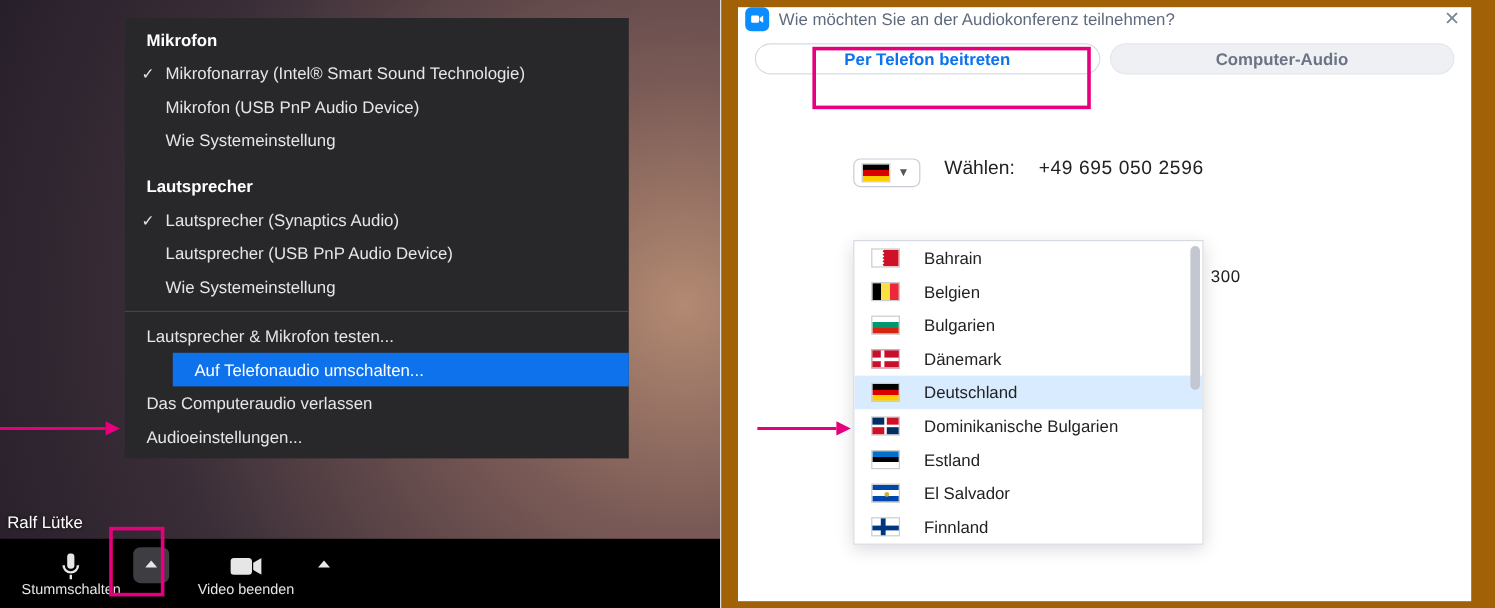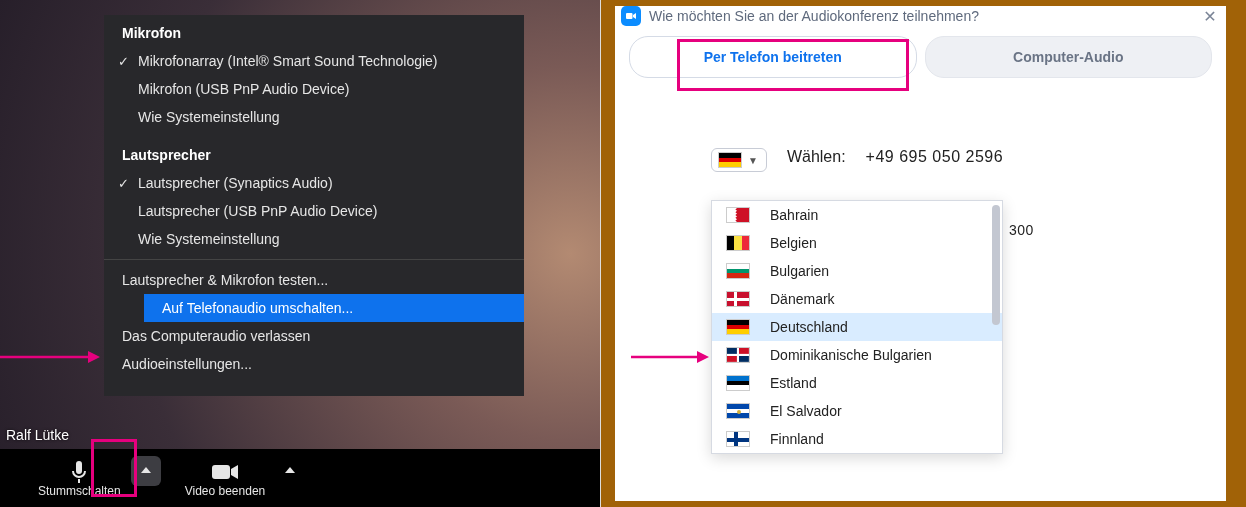--- a/index.html
+++ b/index.html
@@ -2,49 +2,49 @@
 <html><head>
 <meta charset="utf-8">
 <style>
   * { box-sizing: border-box; margin: 0; padding: 0; font-family: "Segoe UI", Arial, sans-serif; }
   body { width: 1246px; height: 507px; display: flex; background: #fff; }
 
   
   .left-panel { position: relative; width: 600px; height: 507px; background: #6b5c5c; overflow: hidden; }
   .video-bg { position: absolute; inset: 0;
     background: radial-gradient(circle at 95% 50%, #b38a72 0%, #7a5a56 30%, #3a2e38 70%, #271f2a 100%); }
-  .popup-menu { position: absolute; left: 104px; top: 15px; width: 420px; background: #28282b; color: #e6e6e6; font-size: 14px; padding-bottom: 18px; }
+  .popup-menu { position: absolute; left: 104px; top: 15px; width: 420px; background: #28282b; color: #e6e6e6; font-size: 14px; padding-bottom: 4px; }
   .menu-section-title { font-weight: 600; padding: 10px 18px 6px; color: #fff; }
   .menu-item { display: flex; align-items: center; padding: 6px 18px 6px 34px; position: relative; cursor: pointer; }
   .menu-item.checked::before { content: "✓"; position: absolute; left: 14px; font-size: 13px; color: #e6e6e6; }
   .menu-item.highlighted { background: #0e72ed; color: #fff; margin-left: 40px; }
   .menu-sep { height: 1px; background: #444; margin: 6px 0; }
 
   .arrow-left { position: absolute; left: 0; top: 348px; width: 100px; height: 18px; }
   .arrow-line { stroke: #e6007e; stroke-width: 2.5; fill: none; }
   .arrow-head { fill: #e6007e; }
 
   .user-name { position: absolute; left: 6px; bottom: 64px; color: #fff; font-size: 14px; text-shadow: 0 0 3px rgba(0,0,0,.8); }
 
-  .toolbar { position: absolute; left: 0; bottom: 0; width: 100%; height: 58px; background: #000; display: flex; align-items: center; padding: 0 28px; gap: 0; }
+  .toolbar { position: absolute; left: 0; bottom: 0; width: 100%; height: 58px; background: #000; display: flex; align-items: center; padding: 0 8px; gap: 0; }
   .tb-btn { display: flex; flex-direction: column; align-items: center; justify-content: center; color: #e6e6e6; font-size: 12px; height: 58px; padding: 4px 10px 2px; cursor: pointer; }
   .tb-btn .icon { height: 24px; display:flex; align-items:center; justify-content:center; }
   .tb-chevron { width: 30px; height: 30px; background: #3d3d42; border-radius: 6px; display:flex; align-items:center; justify-content:center; color:#e6e6e6; font-size:12px; cursor:pointer; margin-top:-14px; }
   .highlight-box-chevron { position:absolute; left:91px; bottom:10px; width:46px; height:58px; border:3px solid #e6007e; }
 
   
   .right-panel { position: relative; width: 646px; height: 507px; background: #a16207; border-left: 1px solid #ddd; }
   .dlg { position: absolute; left: 14px; top: 6px; right: 20px; bottom: 6px; background: #fff; }
   .dlg-titlebar { display:flex; align-items:center; gap:8px; padding: 0 6px 10px; color:#5f6a7d; font-size:14px; }
   .zoom-badge { width:20px; height:20px; border-radius:5px; background:#0b8cff; display:flex; align-items:center; justify-content:center; }
   .zoom-badge svg { width:12px; height:12px; fill:#fff; }
   .dlg-close { margin-left:auto; width:20px; height:20px; color:#7b8597; cursor:pointer; display:flex; align-items:center; justify-content:center; font-size:16px; }
 
   .tabs { display:flex; gap:8px; padding: 0 14px; }
-  .tab { flex:1; height:42px; border:1px solid #e3e6ec; border-radius:19px; display:flex; align-items:center; justify-content:center; font-size:14px; font-weight:600; cursor:pointer; }
+  .tab { flex:1; height:26px; border:1px solid #e3e6ec; border-radius:19px; display:flex; align-items:center; justify-content:center; font-size:14px; font-weight:600; cursor:pointer; }
   .tab.active { color:#0e72ed; border-color:#d5dbe6; background:#fff; }
   .tab.inactive { color:#6a7485; background:#eef0f4; }
   .tab-highlight { position:absolute; border:3px solid #e6007e; }
 
   .dial-row { display:flex; align-items:flex-start; gap:20px; margin: 70px 0 0 96px; font-size:16px; }
   .country-btn { display:flex; align-items:center; gap:6px; border:1px solid #c8ccd6; border-radius:6px; padding:3px 8px 3px 6px; cursor:pointer; }
   .country-btn .flag { width:24px; height:16px; }
   .country-btn .caret { font-size:10px; color:#555; }
   .dial-label { color:#222; }
   .phone-numbers { color:#222; letter-spacing:.5px; }

